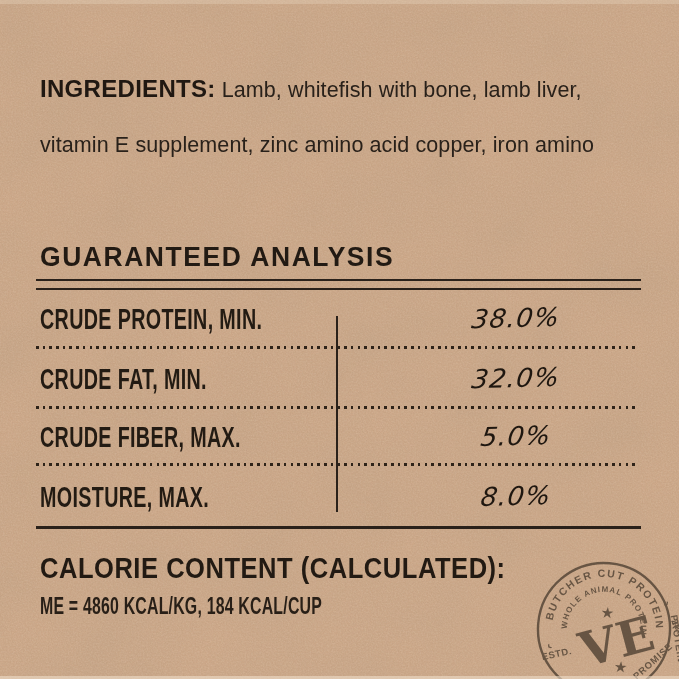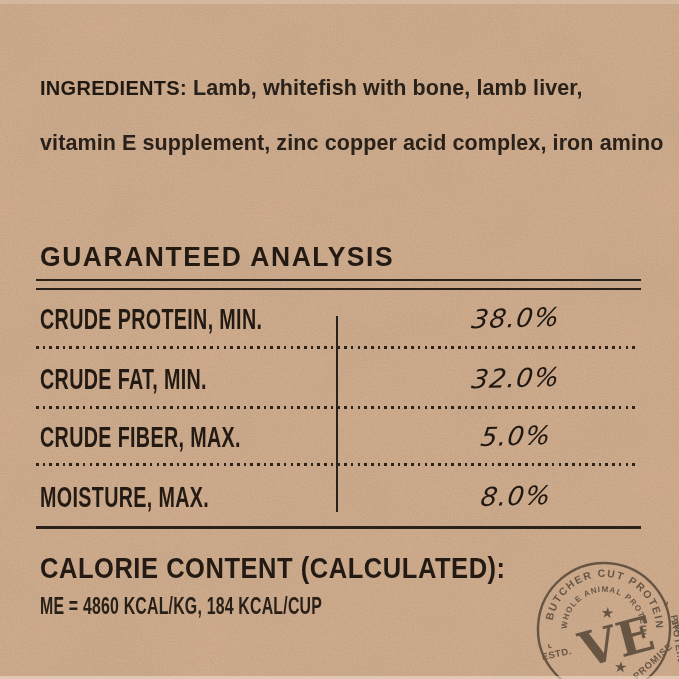--- a/index.html
+++ b/index.html
@@ -11,22 +11,22 @@
   }
   .texture-layer{position:absolute;left:0;top:0;width:679px;height:679px;pointer-events:none;}
   .edge-strip-top{position:absolute;left:0;top:0;width:679px;height:4px;background:rgba(233,214,192,.35);}
   .edge-strip-bottom{position:absolute;left:0;bottom:0;width:679px;height:3px;background:rgba(238,222,202,.6);}
 
   
   .ingredients{
     position:absolute;left:40px;top:53px;width:625px;
     font-size:21.5px;line-height:27.5px;color:#29211a;letter-spacing:.1px;
   }
-  .ingredients .ing-label{font-weight:700;font-size:20px;color:#201812;letter-spacing:.3px;}
-  .ingredients .ing-line{white-space:nowrap;font-weight:bold;}
+  .ingredients .ing-label{font-weight:700;font-size:24px;color:#201812;letter-spacing:.3px;}
+  .ingredients .ing-line{white-space:nowrap;}
 
   
   .ga-title{
     position:absolute;left:40px;top:242px;margin:0;
     font-size:27px;font-weight:700;letter-spacing:1.6px;color:#221a13;
     transform:scaleX(.98);transform-origin:left center;white-space:nowrap;
   }
   .rule-double{
     position:absolute;left:36px;top:279px;width:605px;height:6.5px;
     border-top:2.8px solid #2a211a;border-bottom:2.8px solid #2a211a;
@@ -94,21 +94,21 @@
   </defs>
   <rect width="679" height="679" filter="url(#blotch)" opacity="0.5"></rect>
   <rect width="679" height="679" filter="url(#lightspeck)" opacity="0.5"></rect>
   <rect width="679" height="679" filter="url(#grain)" opacity="0.35"></rect>
 </svg>
 <div class="edge-strip-top"></div>
 
 <p class="ingredients"><span class="ing-label">INGREDIENTS:</span>
   <span class="ing-line">Lamb, whitefish with bone, lamb liver,</span><br>
   <br>
-  <span class="ing-line">vitamin E supplement, zinc copper acid complex, iron amino</span><br>
+  <span class="ing-line">vitamin E supplement, zinc amino acid copper, iron amino</span><br>
   <br>
 </p>
 
 <h2 class="ga-title">GUARANTEED ANALYSIS</h2>
 <div class="rule-double"></div>
 
 <div class="ga-row-label lab-1">CRUDE PROTEIN, MIN.</div>
 <div class="ga-row-value val-1">38.0%</div>
 <div class="rule-dotted dot-1"></div>
 

